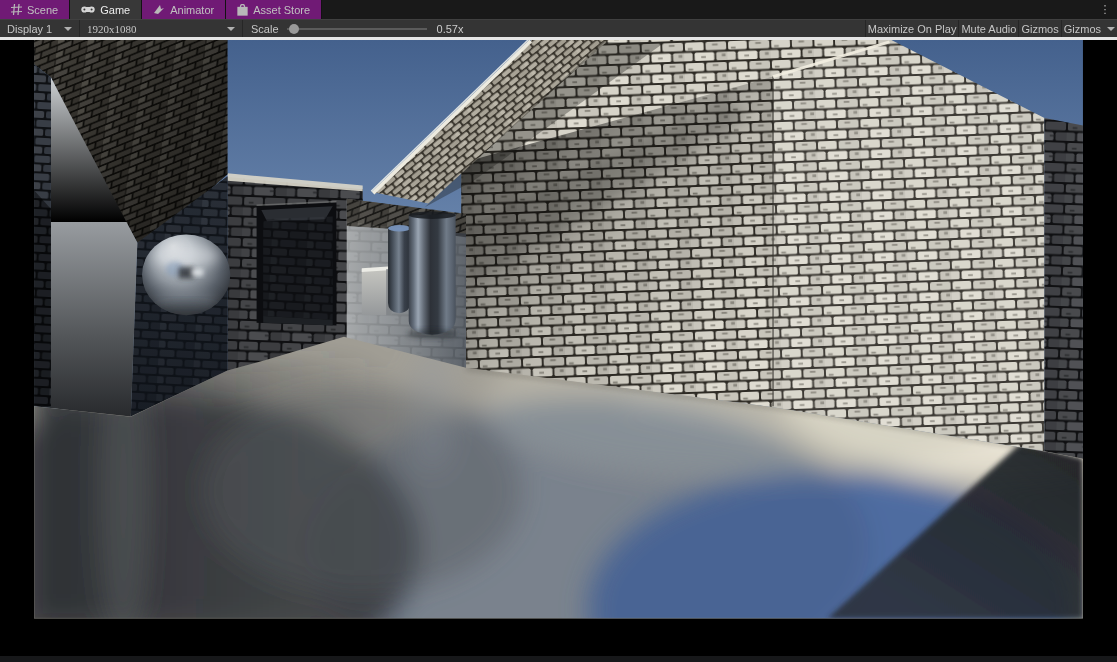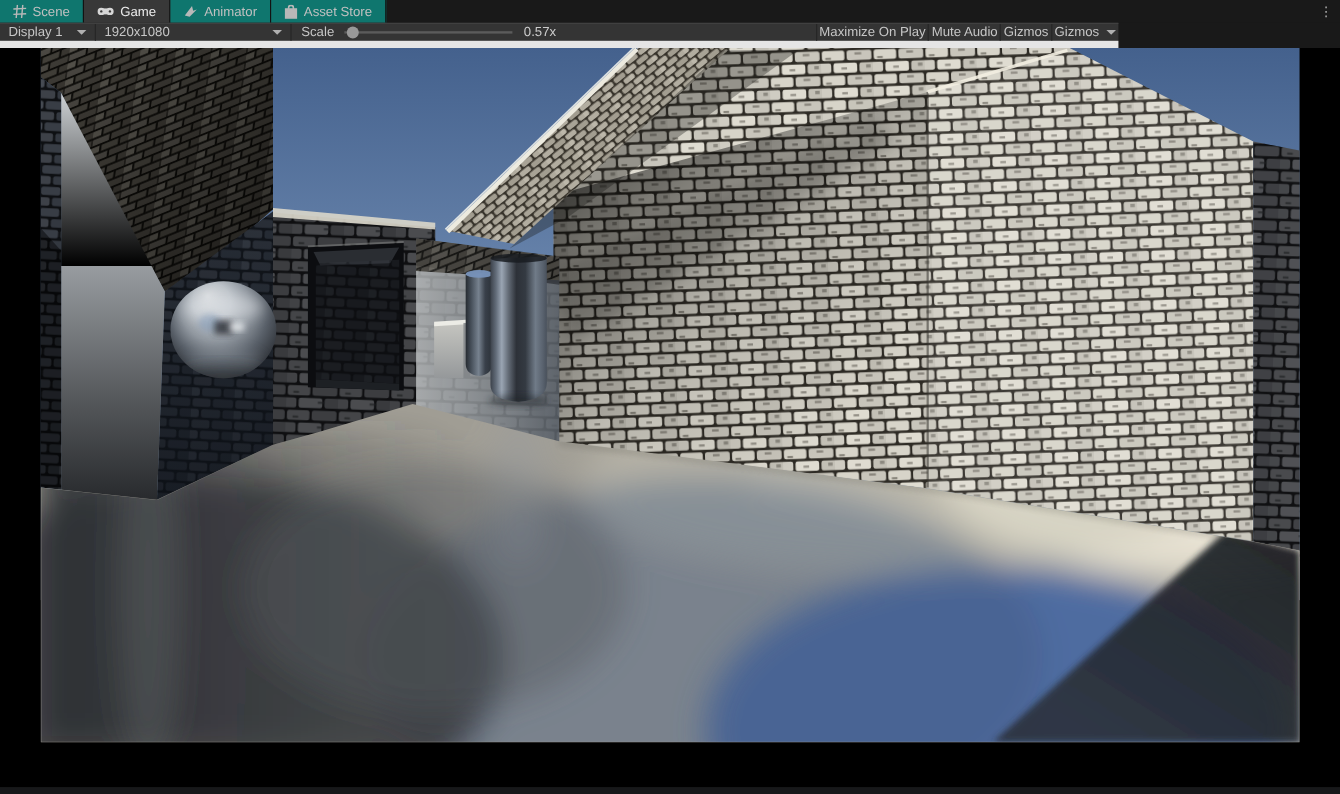--- a/index.html
+++ b/index.html
@@ -8,40 +8,40 @@
     background:#191919;font-family:"Liberation Sans","DejaVu Sans",sans-serif;
     -webkit-font-smoothing:antialiased;
   }
   
   .tabbar{
     position:absolute;top:0;left:0;width:1117px;height:19px;
     background:#191919;display:flex;align-items:stretch;font-size:11px;color:#c0c0c0;
   }
   .tab{
     display:flex;align-items:center;gap:5px;padding:0 11px;
-    background:#0f766e;border-right:1px solid #121212;cursor:default;white-space:nowrap;
+    background:#701a75;border-right:1px solid #121212;cursor:default;white-space:nowrap;
   }
   .tab.active{background:#383838;color:#ececec;text-align:center;}
   .tab .ticon{display:flex;align-items:center;}
   .tabbar-spacer{flex:1;}
   .kebab{width:24px;display:flex;align-items:center;justify-content:center;color:#b4b4b4;font-size:11px;}
   
   .toolbar{
-    position:absolute;top:19px;left:0;width:932px;height:21px;
-    background:#343434;border-top:1px solid #404040;border-bottom:6px solid #e5e5e5;
+    position:absolute;top:19px;left:0;width:1117px;height:21px;
+    background:#343434;border-top:1px solid #404040;border-bottom:3px solid #e5e5e5;
     box-sizing:border-box;display:flex;align-items:center;font-size:11px;color:#c6c6c6;
   }
   .tb-group{display:flex;align-items:center;height:100%;padding:0 7px;box-sizing:border-box;}
   .tb-sep{border-right:1px solid #262626;}
   .caret{
     width:0;height:0;border-left:4px solid transparent;border-right:4px solid transparent;
     border-top:4px solid #b0b0b0;margin-left:6px;display:inline-block;
   }
   .dd-display{width:80px;justify-content:space-between;}
-  .dd-res{width:163px;justify-content:space-between;}
+  .dd-res{width:163px;justify-content:space-between;font-family:Liberation Serif, serif;}
   .scale-wrap{display:flex;align-items:center;padding:0 8px;}
   .scale-label{margin-right:8px;}
   .slider{position:relative;width:140px;height:12px;}
   .slider .track{position:absolute;left:0;right:0;top:5px;height:2px;background:#5b5b5b;}
   .slider .knob{position:absolute;top:1px;left:2px;width:10px;height:10px;border-radius:50%;background:#999;}
   .scale-value{margin-left:10px;color:#cccccc;}
   .tb-right{margin-left:auto;display:flex;height:100%;}
   .tb-btn{
     display:flex;align-items:center;height:100%;padding:0 2px;border-left:1px solid #262626;
     color:#c6c6c6;white-space:nowrap;cursor:default;

